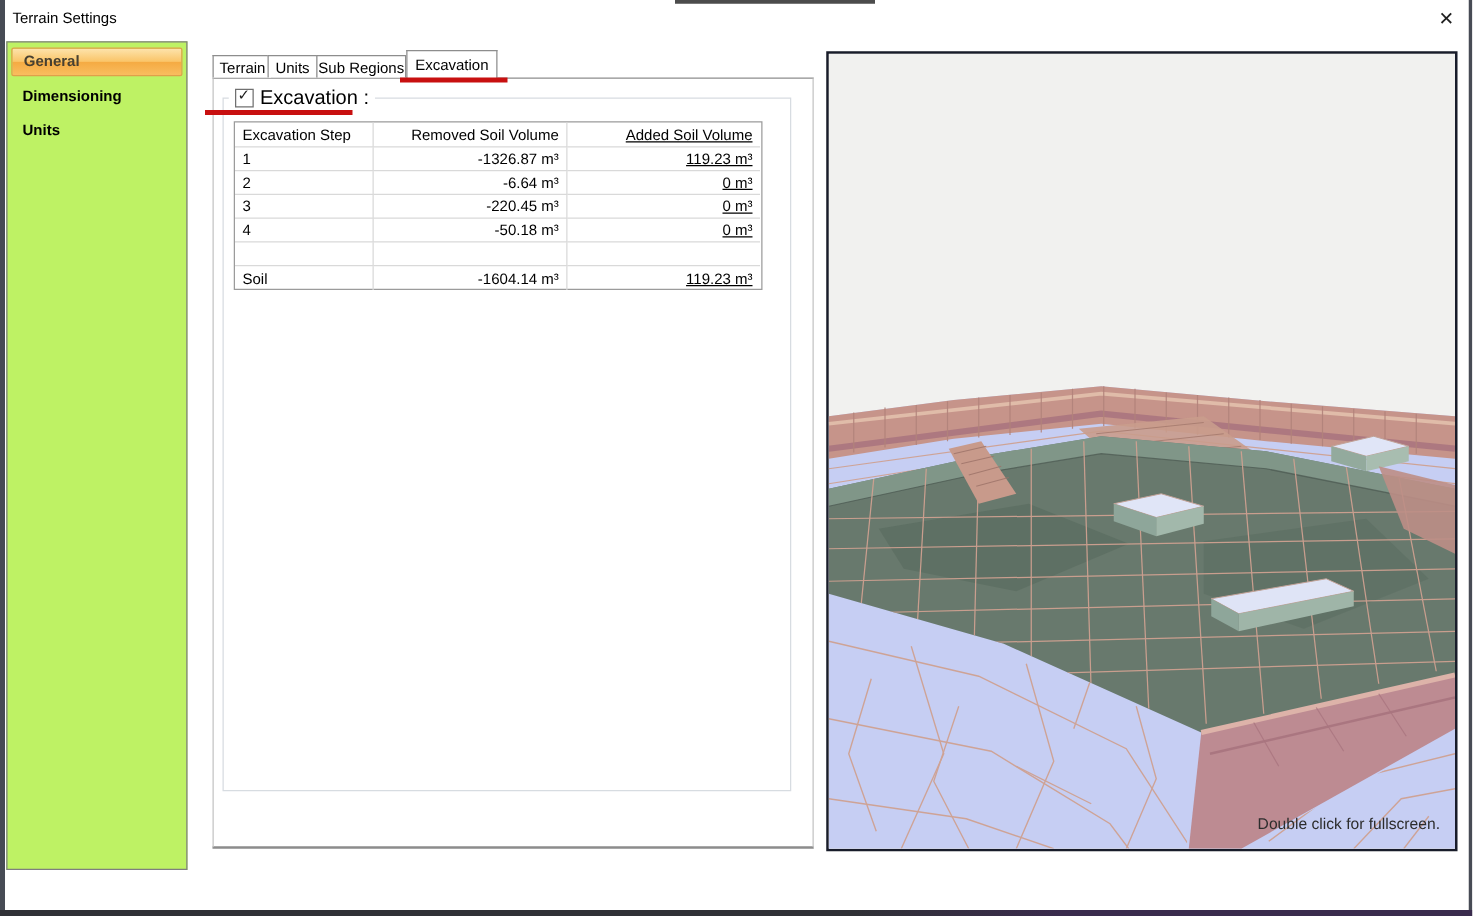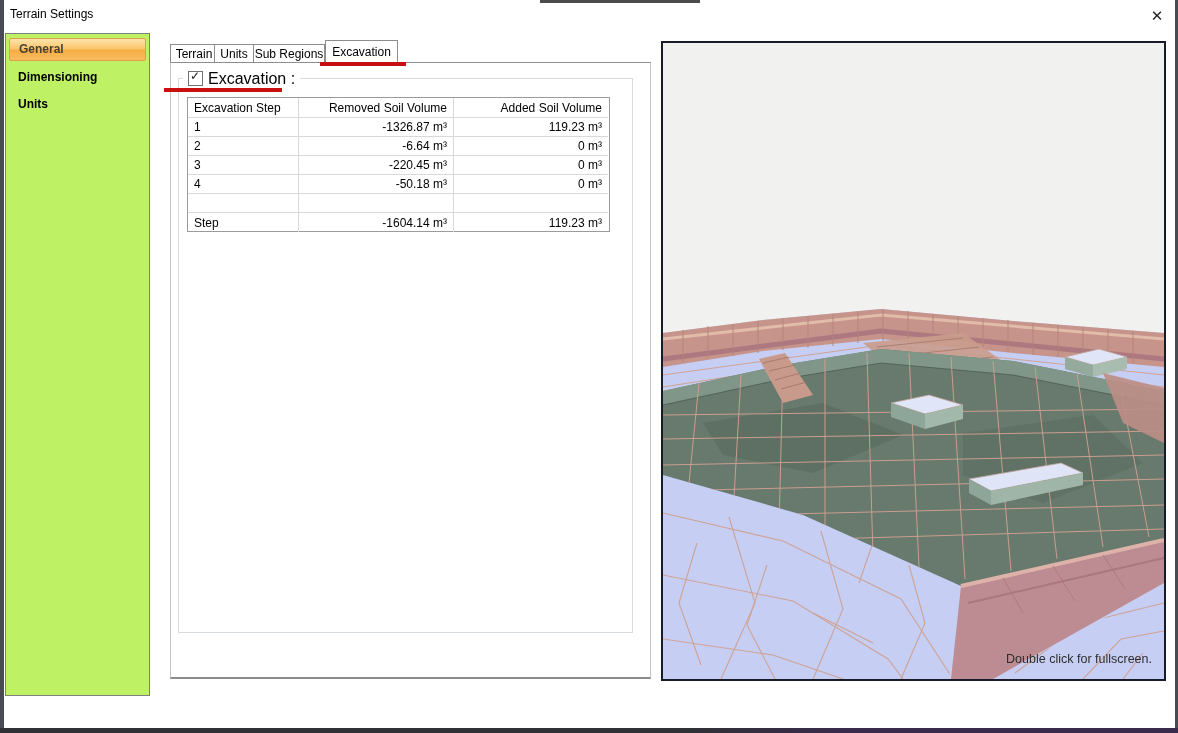--- a/index.html
+++ b/index.html
@@ -49,21 +49,21 @@
     align-items:center;gap:5px;z-index:3;}
   .checkbox{width:13px;height:13px;border:1px solid #707070;background:#fff;position:relative;}
   .checkbox .mark{position:absolute;left:1px;top:-2px;font-size:12px;line-height:13px;color:#1a1a1a;}
   .gb-text{font-size:16px;color:#000;}
 
   
   .vol-table{left:187px;top:97px;width:423px;height:135px;border:1px solid #9b9b9b;background:#fff;
     display:grid;grid-template-columns:111px 155px 154px;grid-template-rows:20px 19px 19px 19px 19px 19px 19px;z-index:3;}
   .cell{border-right:1px solid #d9d9d9;border-bottom:1px solid #d9d9d9;font-size:12px;
     display:flex;align-items:center;padding:0 6px;white-space:nowrap;overflow:hidden;}
-  .cell.lastcol{border-right:none;}
+  .cell.lastcol{border-right:none;text-decoration:underline;}
   .cell.lastrow{border-bottom:none;}
   .cell.num{justify-content:flex-end;}
 
   
   .preview{left:661px;top:41px;width:505px;height:640px;border:2px solid #181c2a;background:#f1f1ef;z-index:2;}
   .preview svg{display:block;width:100%;height:100%;}
   .preview-hint{position:absolute;right:12px;bottom:13px;font-size:12.5px;color:#2d2d2d;}
 
   
   .footer{left:0;top:697px;width:1178px;height:31px;background:#f0f0f0;border-top:1px solid #e2e2e2;}
@@ -135,21 +135,21 @@
     <div class="cell num lastcol">0 m³</div>
 
     <div class="cell">4</div>
     <div class="cell num">-50.18 m³</div>
     <div class="cell num lastcol">0 m³</div>
 
     <div class="cell"></div>
     <div class="cell num"></div>
     <div class="cell num lastcol"></div>
 
-    <div class="cell lastrow">Step</div>
+    <div class="cell lastrow">Soil</div>
     <div class="cell num lastrow">-1604.14 m³</div>
     <div class="cell num lastcol lastrow">119.23 m³</div>
   </div>
 
   <div class="abs preview">
     <svg viewBox="0 0 501 636" preserveAspectRatio="none">
       <rect width="501" height="636" fill="#f1f1ef"></rect>
       <defs>
         <clipPath id="cpGreen">
             <path d="M0,348 L120,322 L218,306 L350,318 L501,348 L501,497 L298,543 L140,472 L0,432 Z"></path>

